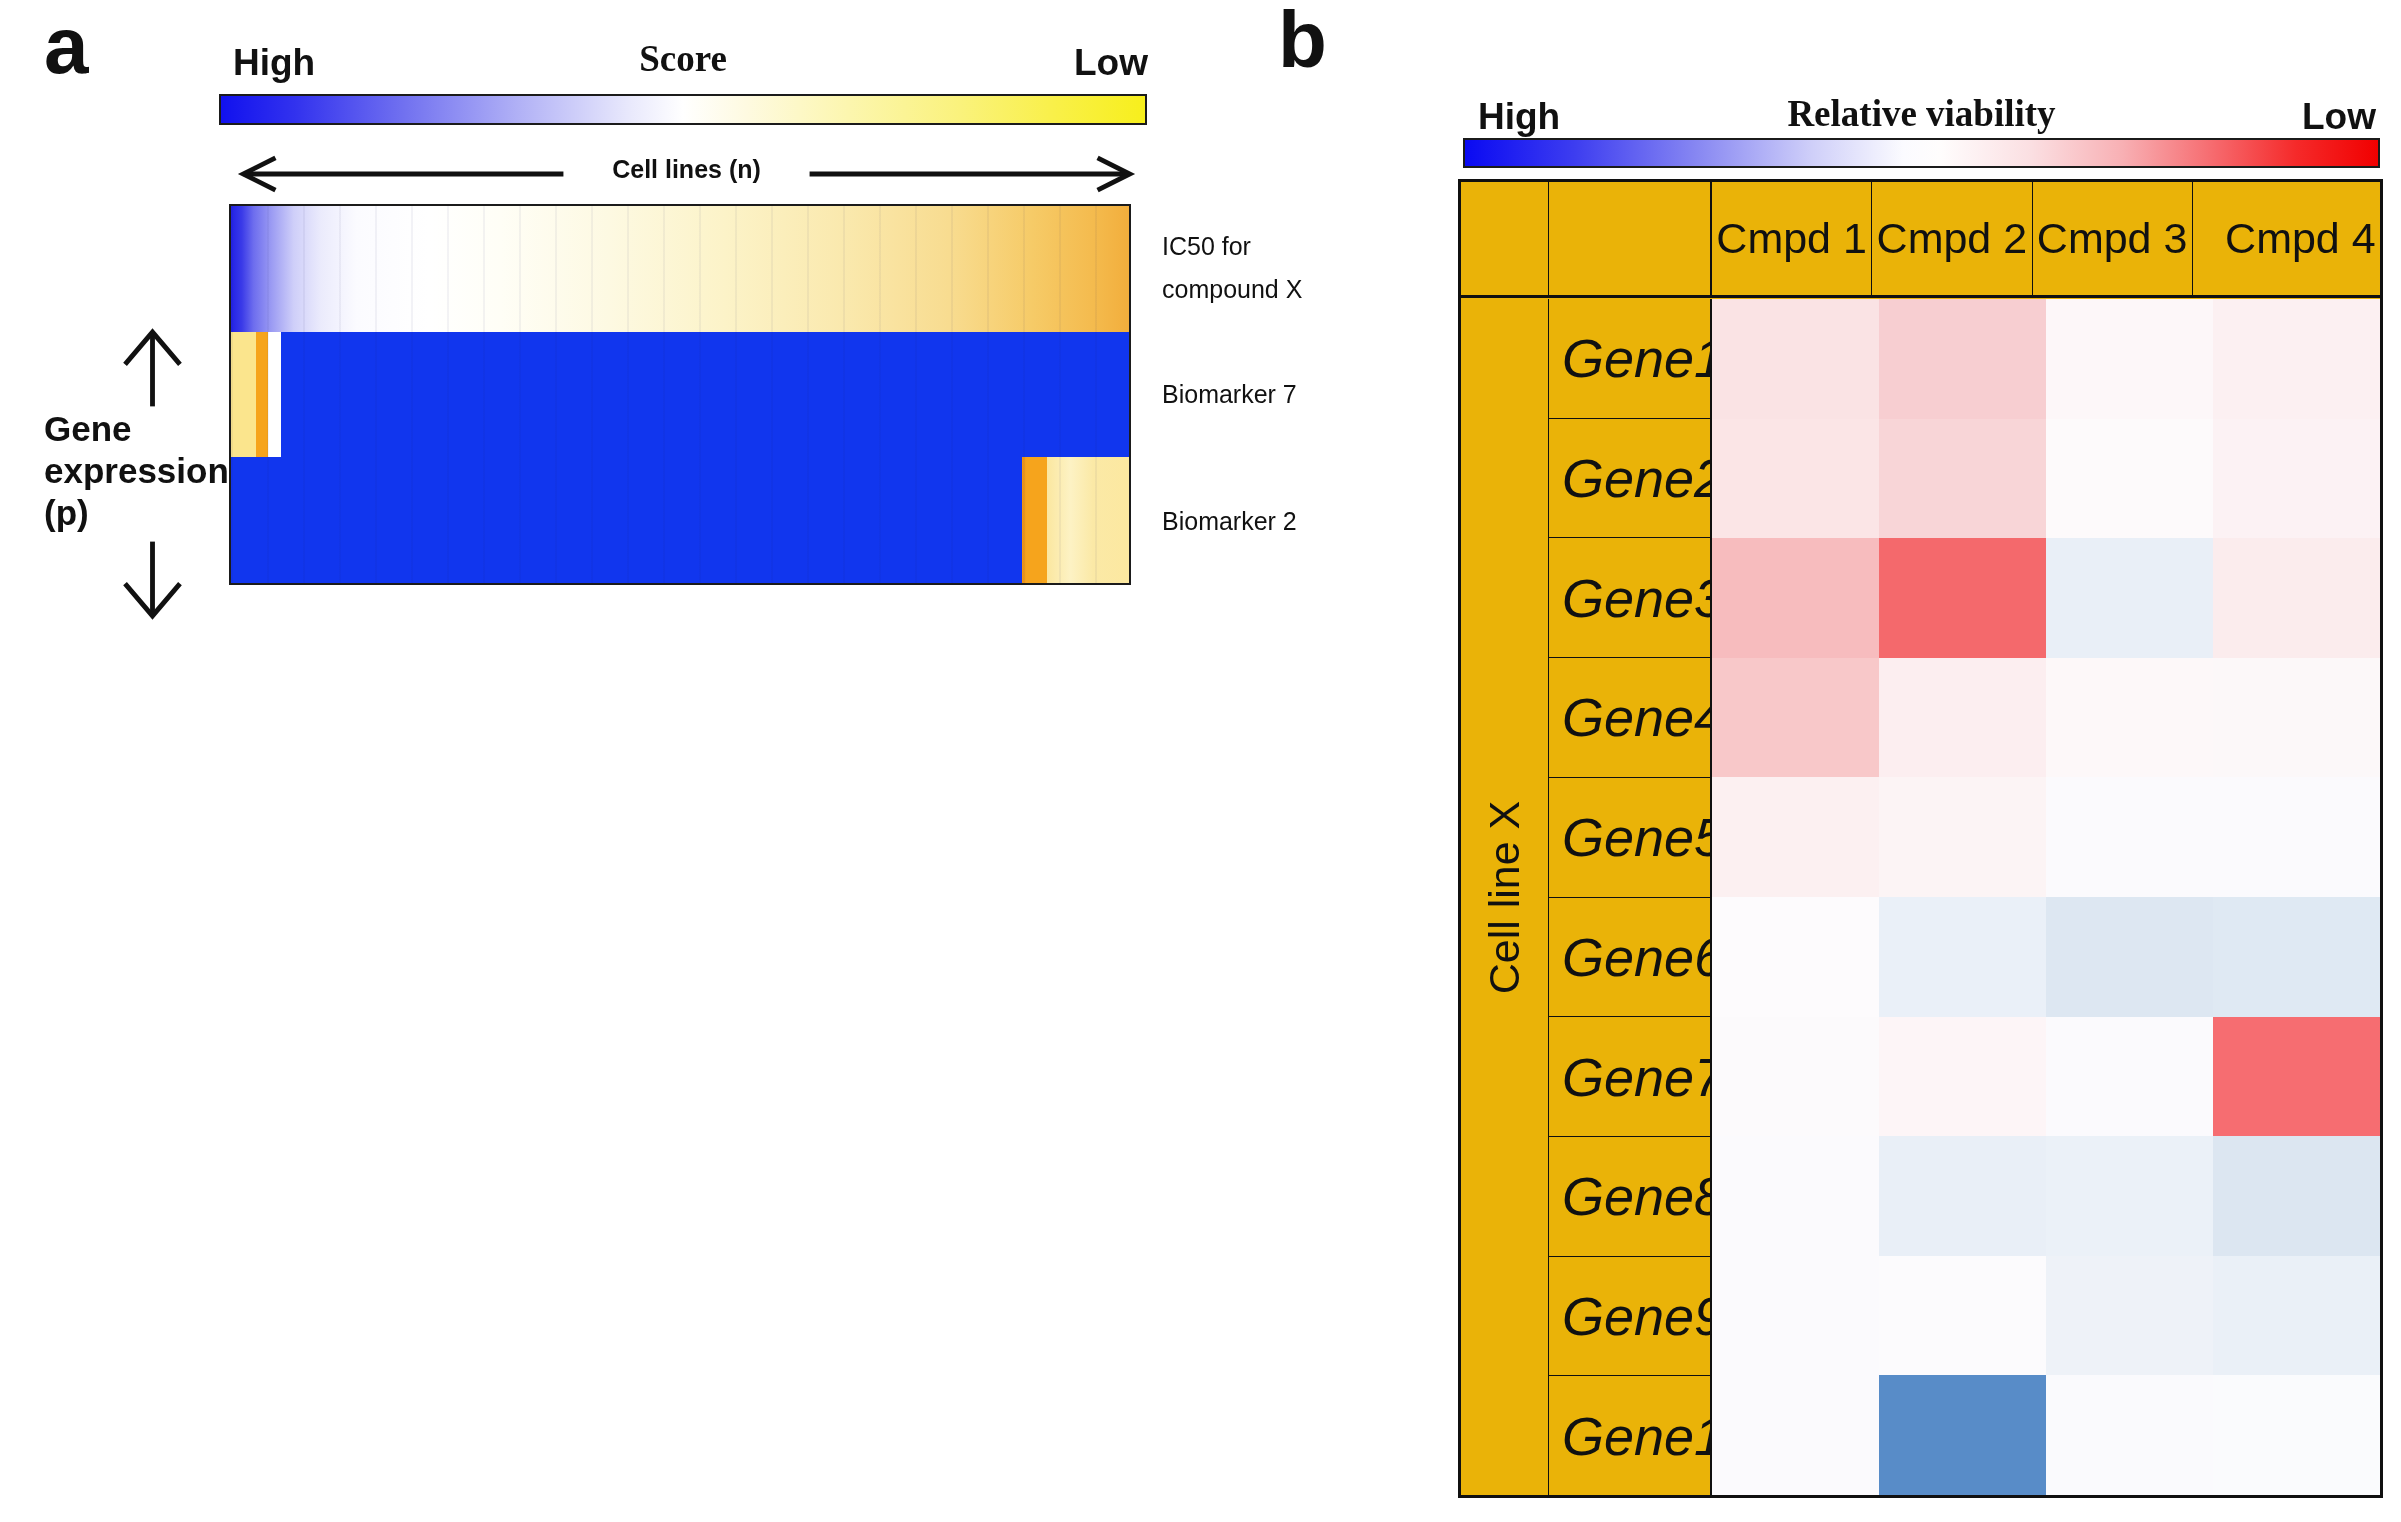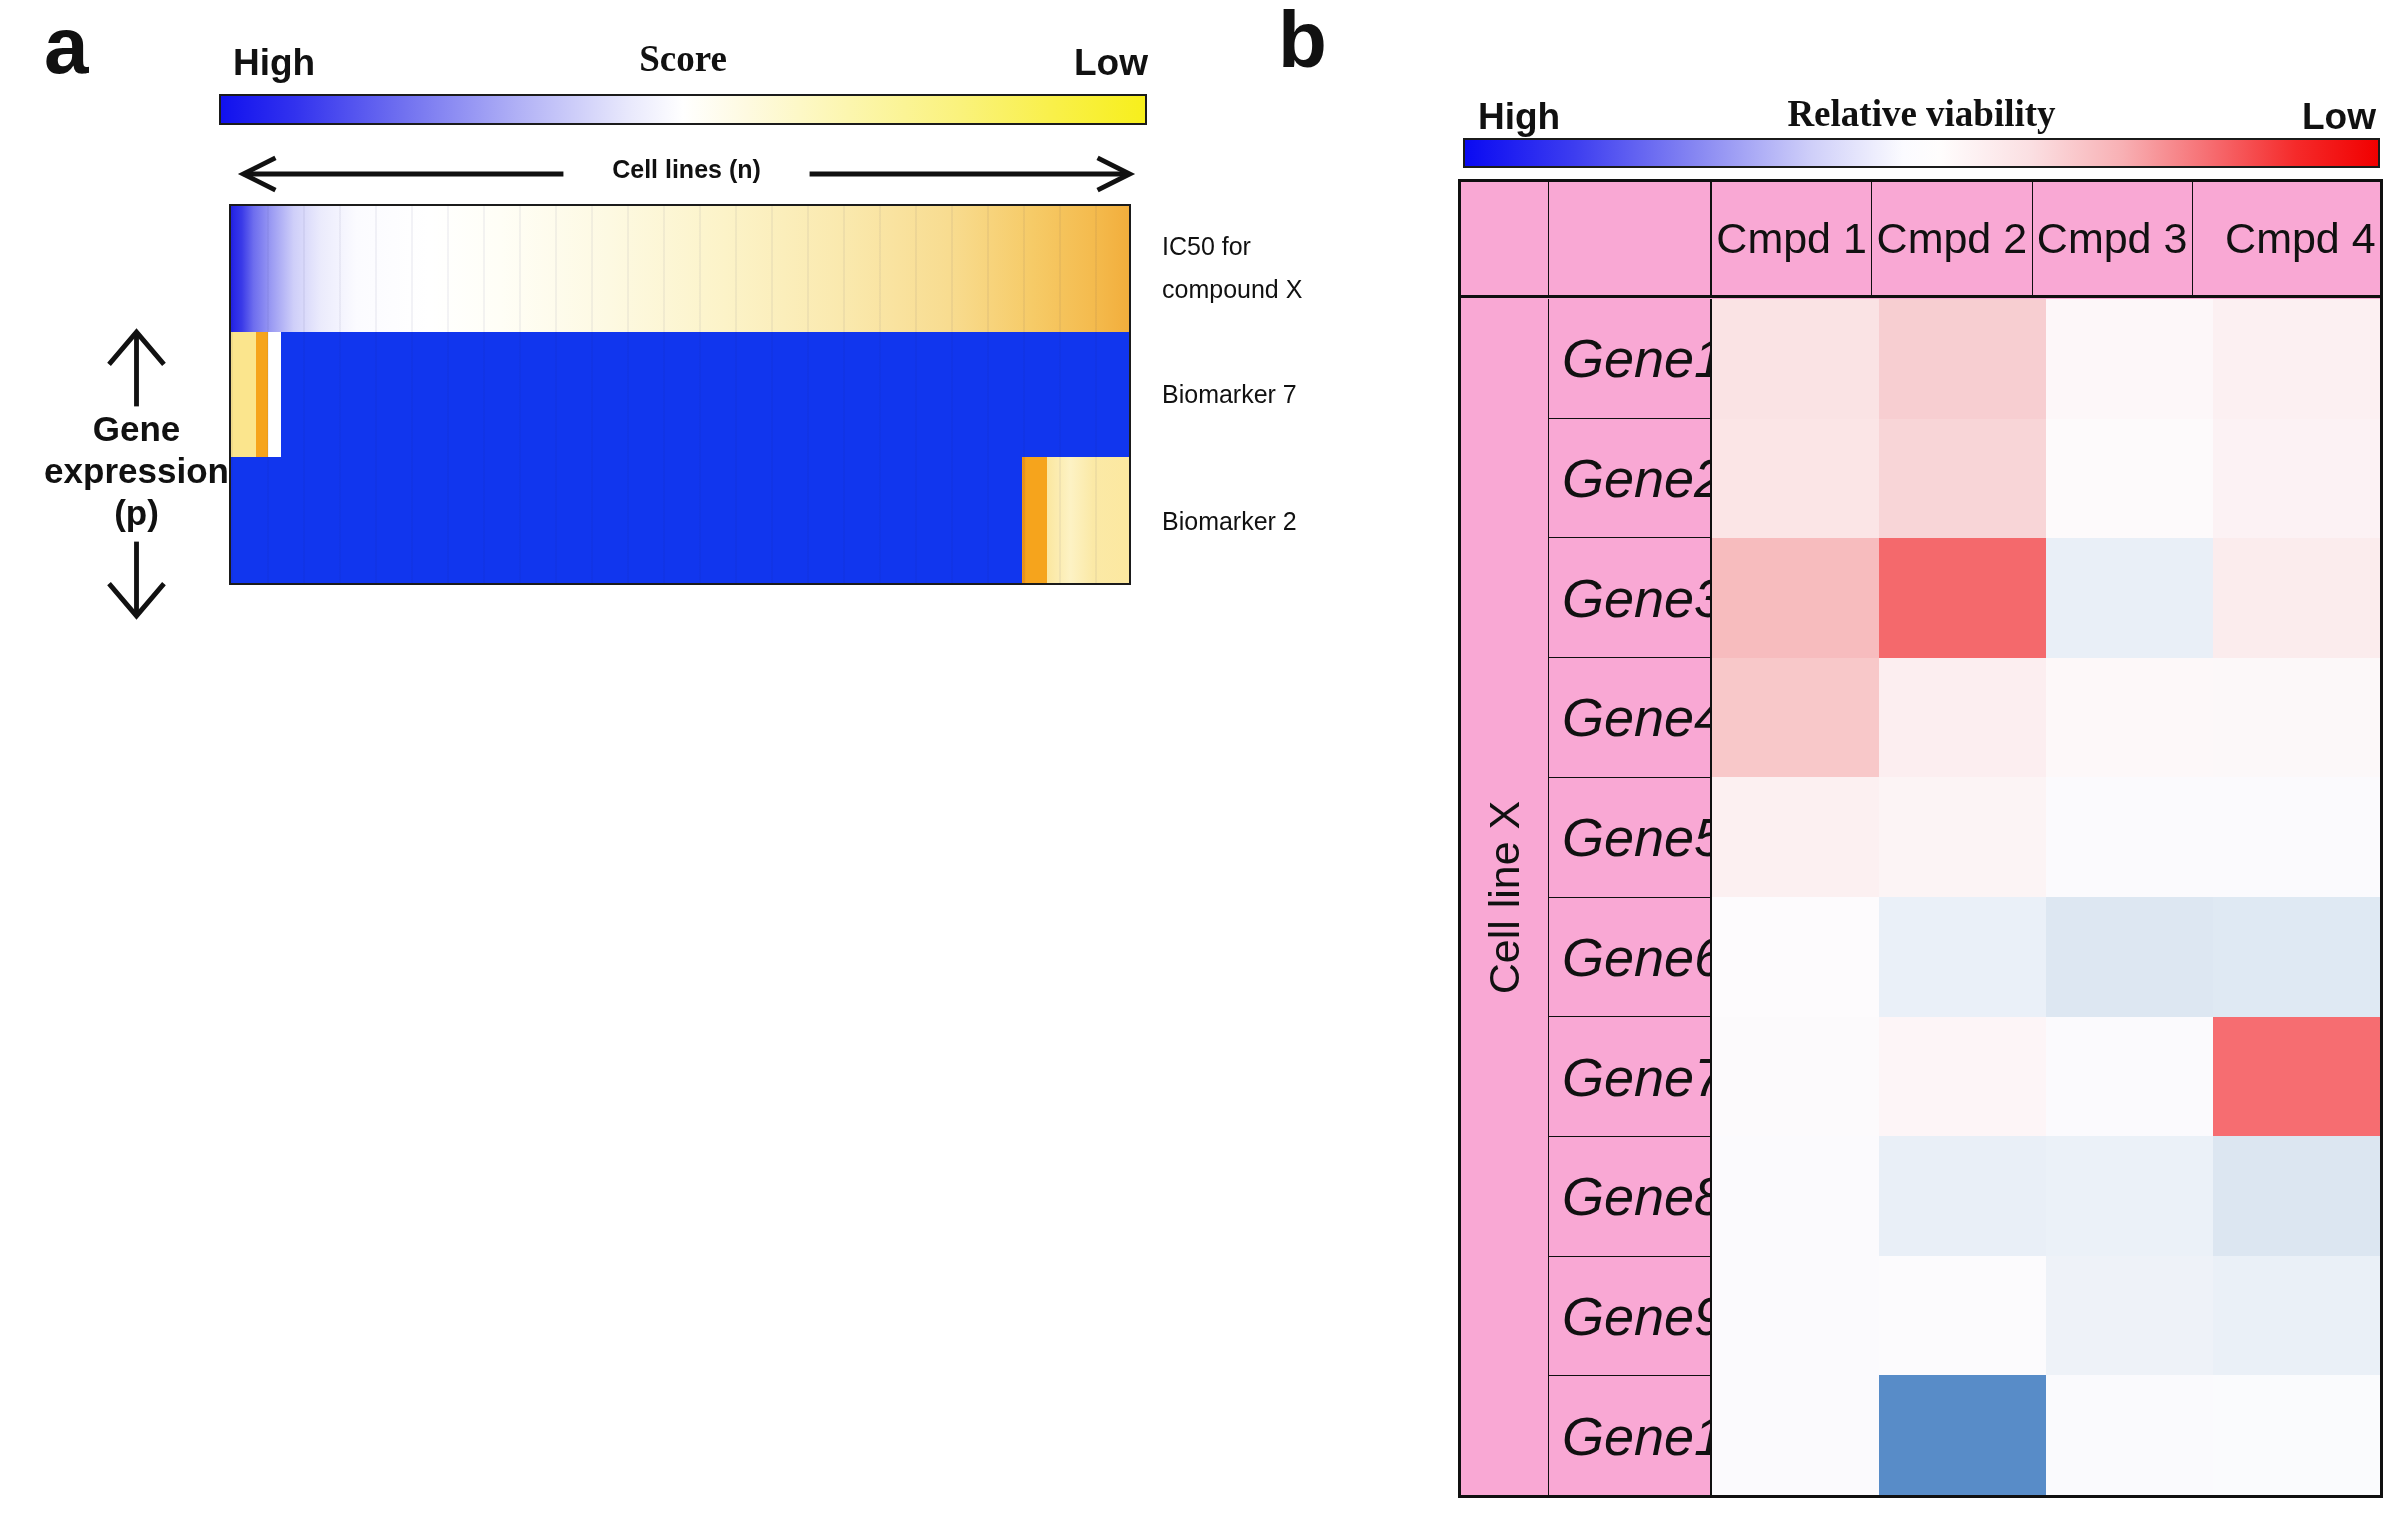--- a/index.html
+++ b/index.html
@@ -18,26 +18,26 @@
   .hm-row{flex:1;position:relative;}
   .hm-tex{position:absolute;inset:0;background:repeating-linear-gradient(90deg,rgba(20,20,90,0.05) 0 1.6px,rgba(0,0,0,0) 1.6px 36px);}
   #heatmap-a-row-labels{left:1162px;top:204px;width:418px;height:381px;display:flex;flex-direction:column;}
   .hm-row-label{flex:1;display:flex;flex-direction:column;justify-content:center;
     font-size:25px;line-height:43px;}
   
   #cell-lines-arrow{left:232px;top:153px;width:909px;height:42px;}
   #cell-lines-arrow .txt{position:absolute;left:0;right:0;top:1.6px;text-align:center;
     font-size:25px;font-weight:bold;}
   
-  #gene-expression-block{left:28px;top:324px;width:217px;height:298px;text-align:center;}
+  #gene-expression-block{left:44px;top:324px;width:217px;height:298px;text-align:left;}
   #gene-expression-block .gx-line{font-size:35px;font-weight:bold;line-height:42px;}
   .v-arrow{display:block;margin:0 auto;}
   
   #table-b{left:1458px;top:179px;width:925px;height:1319px;border:3.2px solid #101010;
-    box-sizing:border-box;background:#f9a8d4;}
+    box-sizing:border-box;background:#eab308;}
   #tb-header{position:absolute;left:0;top:0;right:0;height:113px;border-bottom:3.2px solid #101010;display:flex;}
   .tb-h-narrow{width:88px;border-right:1.6px solid #101010;box-sizing:border-box;}
   .tb-h-gene{width:163px;border-right:2.4px solid #101010;box-sizing:border-box;}
   .tb-h-cmpd{flex:1;border-right:1.6px solid #101010;box-sizing:border-box;display:flex;
     align-items:center;justify-content:center;font-size:43px;}
   .tb-h-cmpd:last-child{border-right:none;margin-left:28px;}
   #tb-body{position:absolute;left:0;top:117px;right:0;bottom:0;display:flex;}
   #tb-narrow{width:88px;border-right:1.6px solid #101010;box-sizing:border-box;
     display:flex;align-items:center;justify-content:center;}
   #tb-narrow span{transform:rotate(-90deg);white-space:nowrap;font-size:43px;}

